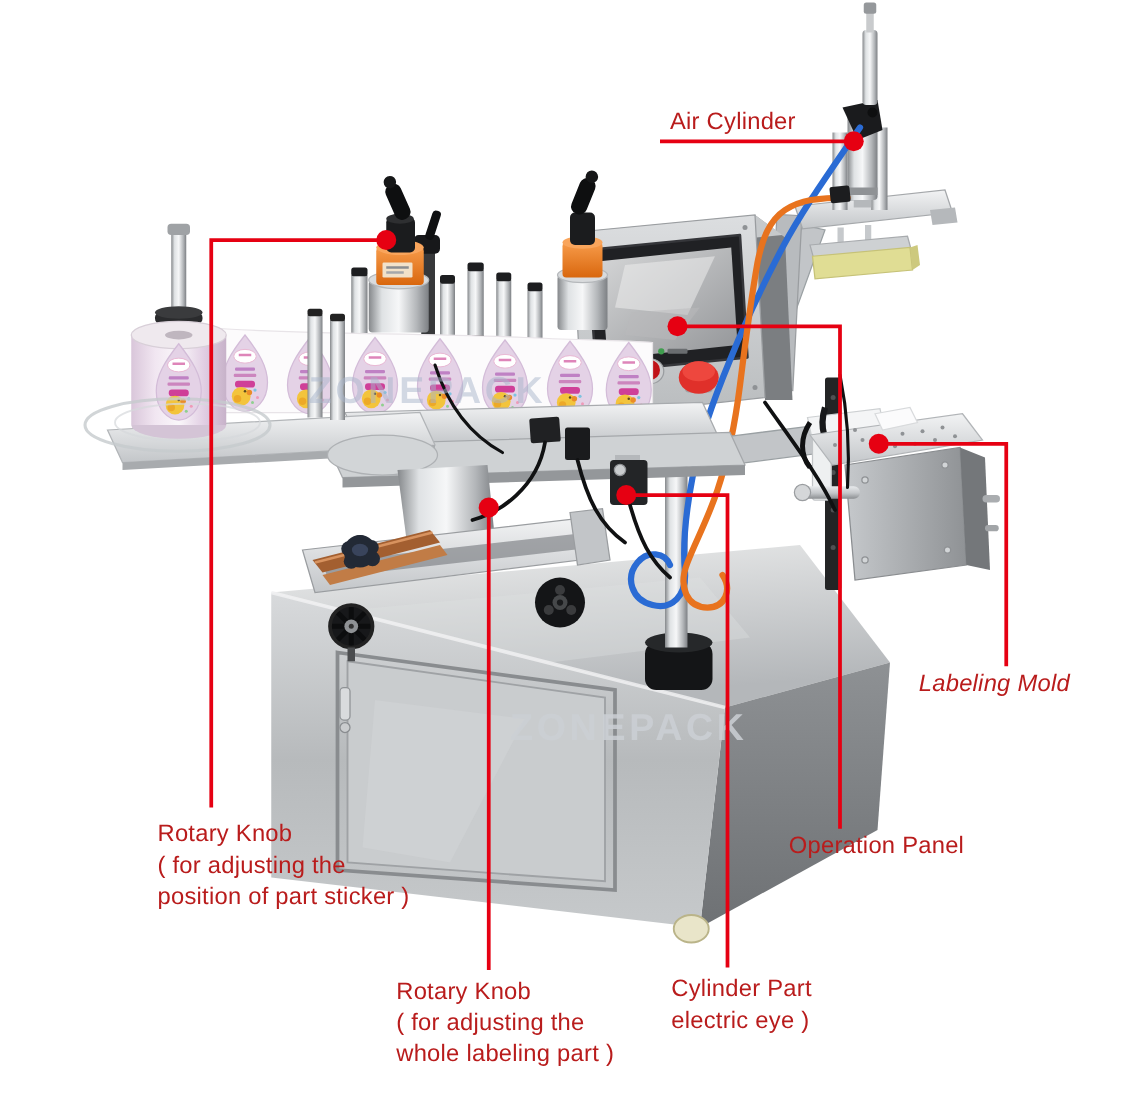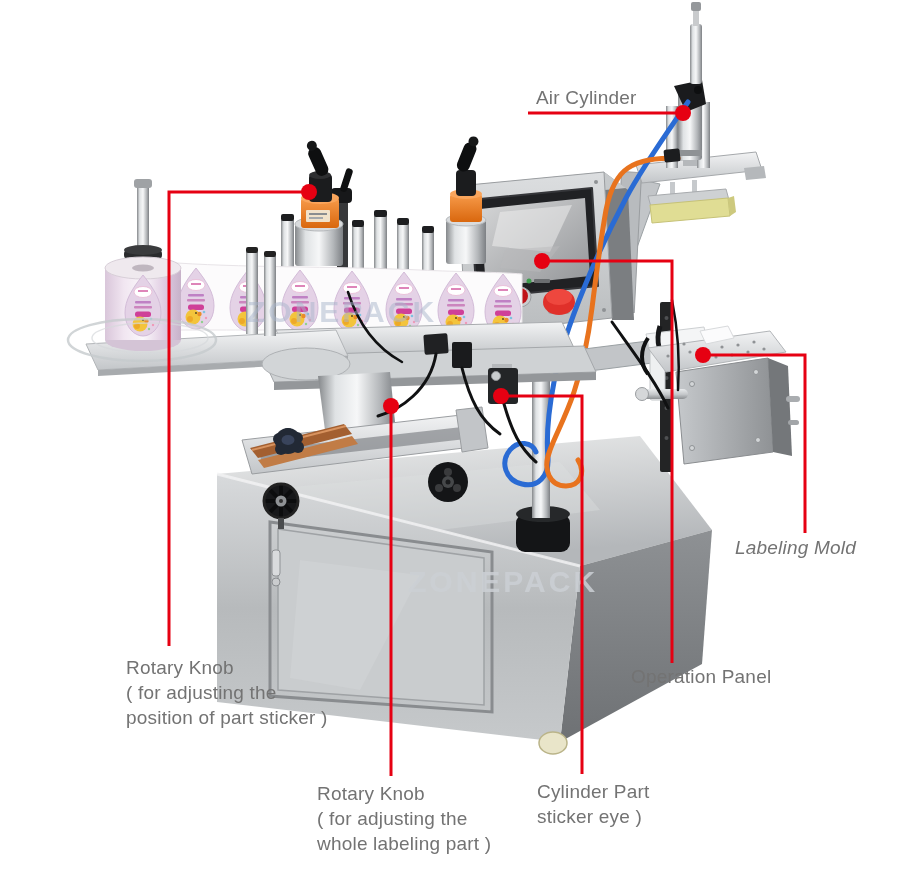--- a/index.html
+++ b/index.html
@@ -1,20 +1,20 @@
 <!DOCTYPE html>
 <html><head>
 <meta charset="utf-8">
 <style>
   html,body{margin:0;padding:0;background:#fff;}
   #stage{position:relative;width:900px;height:883px;background:#fff;overflow:hidden;
          font-family:"Liberation Sans",sans-serif;}
   #machine-svg{position:absolute;left:0;top:0;}
   #callout-svg{position:absolute;left:0;top:0;pointer-events:none;}
-  .callout-label{position:absolute;font-size:19px;line-height:25px;color:#737373;
+  .callout-label{position:absolute;font-size:19px;line-height:25px;color:#b91c1c;
                  white-space:nowrap;letter-spacing:.2px;}
   .wm{font-weight:bold;letter-spacing:3px;}
 </style>
 </head>
 <body>
 
 <div id="stage">
 
 <svg id="machine-svg" width="900" height="883" viewBox="0 0 900 883">
 <defs>
@@ -383,20 +383,20 @@
 </div>
 
 <div class="callout-label" style="left:317px;top:781px;">
   <div>Rotary Knob</div>
   <div>( for adjusting the</div>
   <div>whole labeling part )</div>
 </div>
 
 <div class="callout-label" style="left:537px;top:779px;">
   <div>Cylinder Part</div>
-  <div>sticker eye )</div>
+  <div>electric eye )</div>
 </div>
 
 <div class="callout-label" style="left:631px;top:664px;">Operation Panel</div>
 
 <div class="callout-label" style="left:735px;top:535px;font-style:italic;">Labeling Mold</div>
 
 </div>
 
 </body></html>

